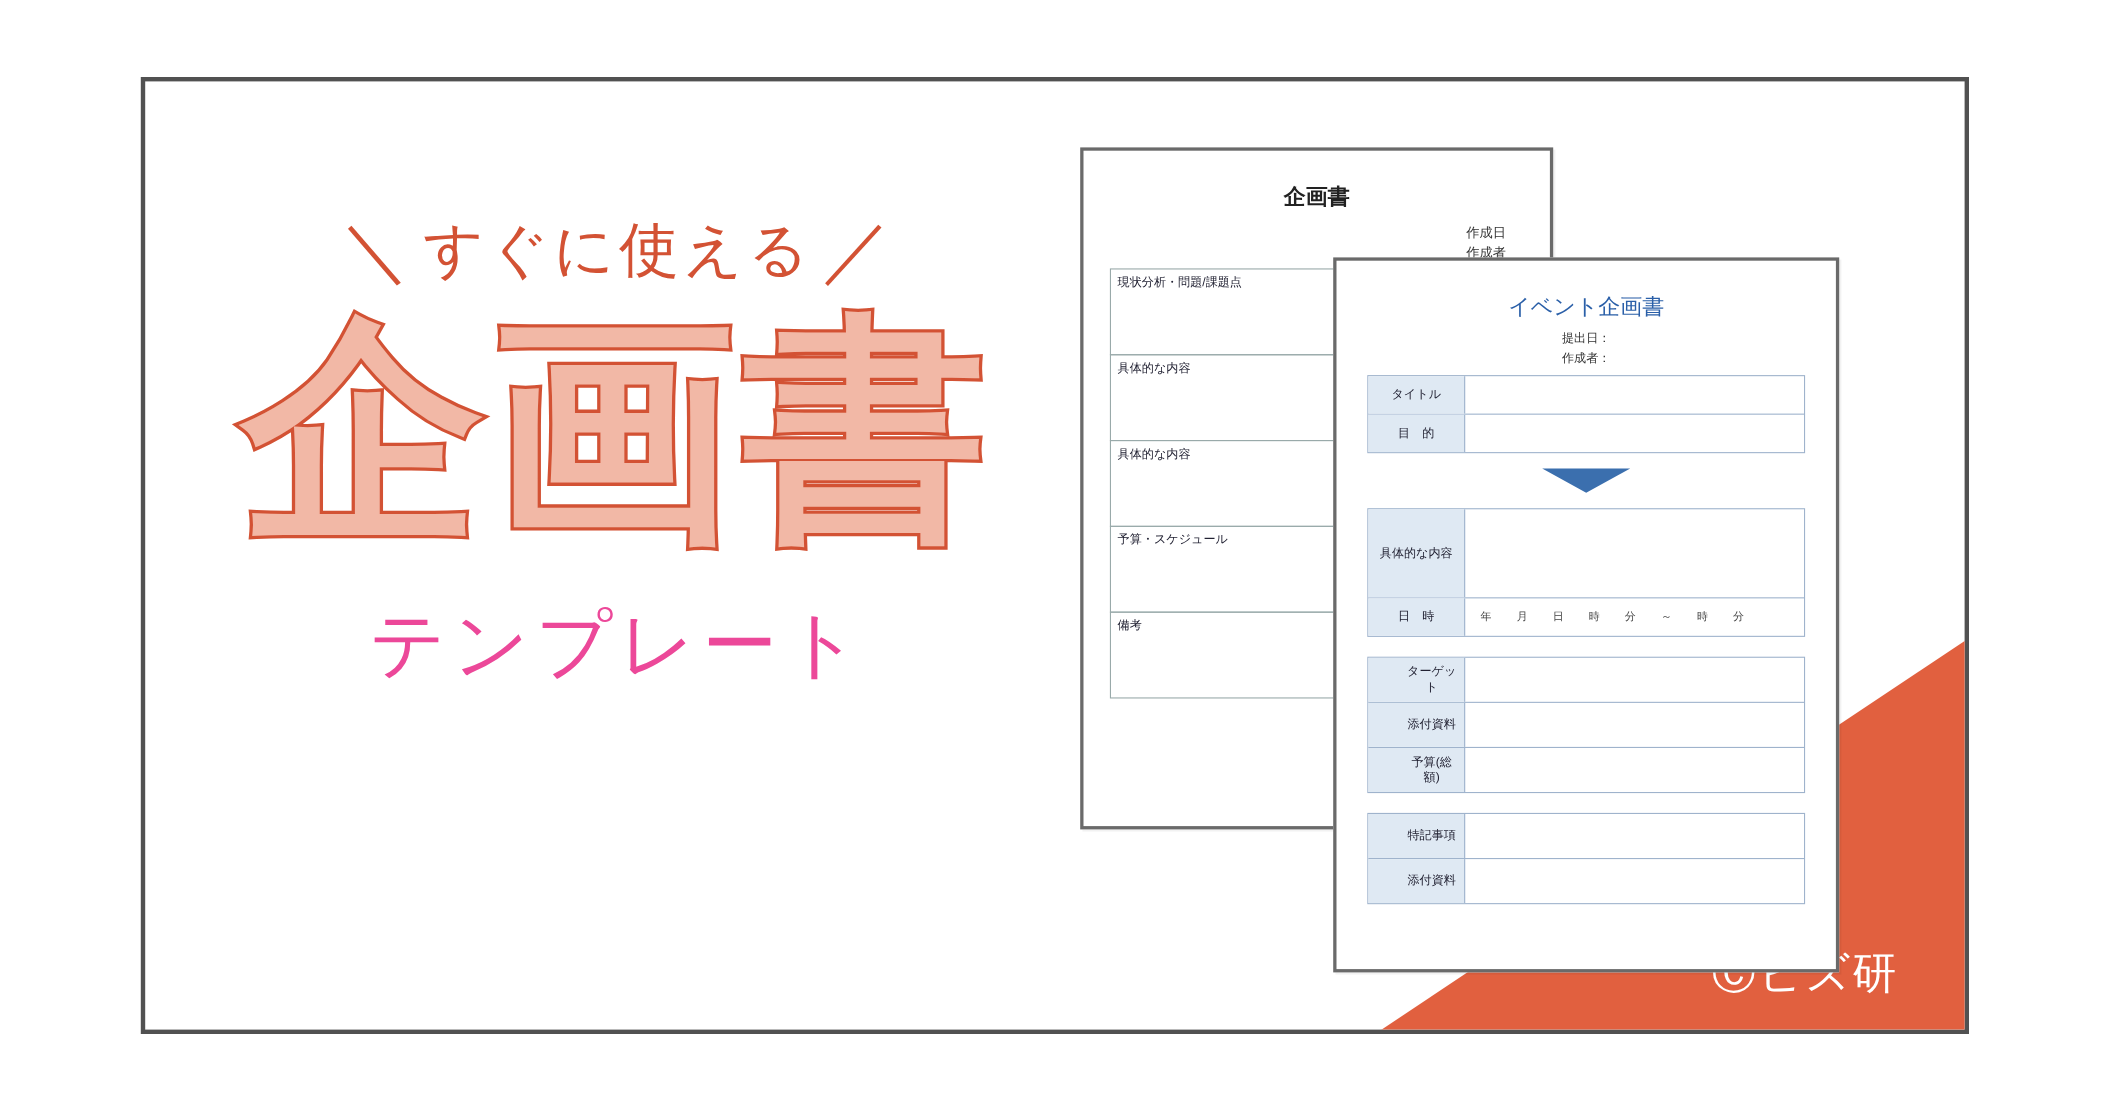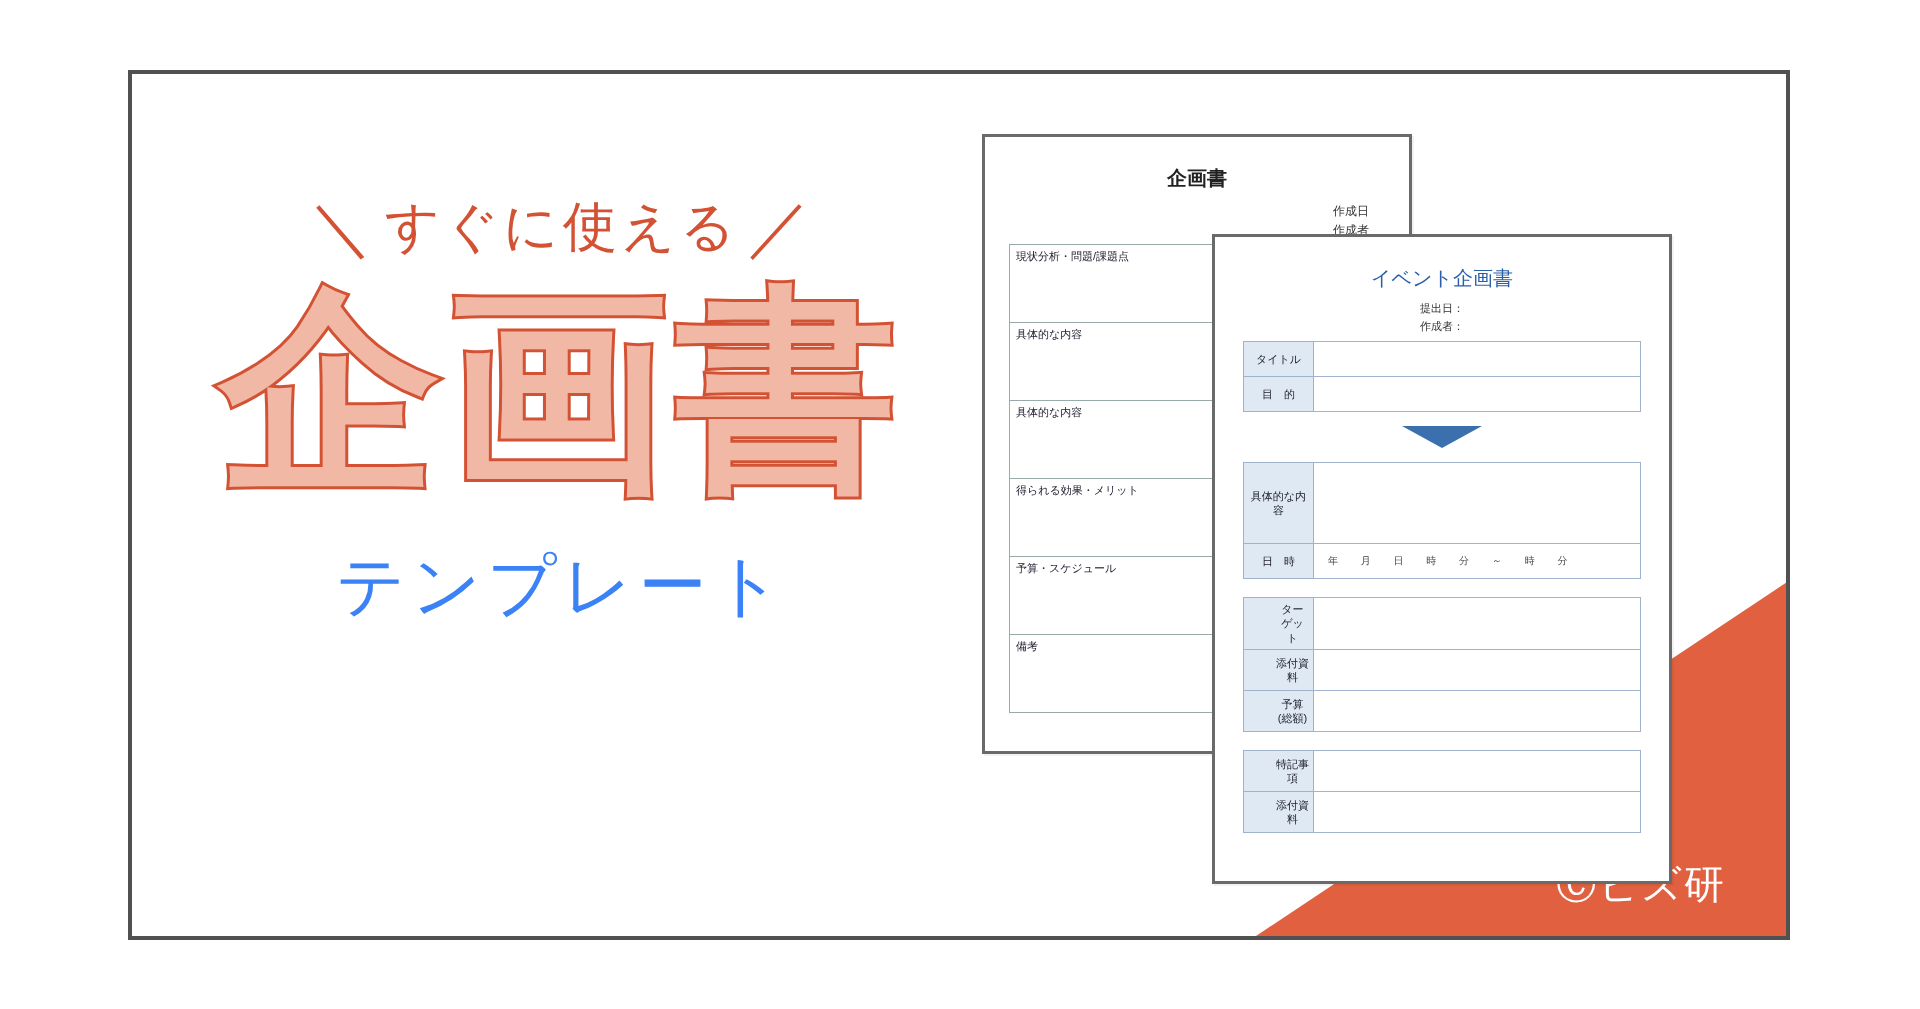--- a/index.html
+++ b/index.html
@@ -7,21 +7,21 @@
   .stage { position: relative; width: 1920px; height: 1009px; background: #fff; }
   .frame { position: absolute; left: 128px; top: 70px; width: 1662px; height: 870px; border: 4px solid #515151; background: #fff; overflow: hidden; }
   .triangle { position: absolute; right: -4px; bottom: -4px; width: 0; height: 0; border-right: 540px solid #e1603f; border-top: 360px solid transparent; }
   .copyright { position: absolute; right: 60px; bottom: 24px; color: #fff; font-size: 40px; font-weight: 500; letter-spacing: 2px; margin-top: 16px; }
 
   
   .promo { position: absolute; left: 80px; top: 110px; width: 700px; text-align: center; }
   .tagline { color: #d35234; font-size: 54px; font-weight: 500; letter-spacing: 4px; display: flex; align-items: center; justify-content: center; gap: 8px; }
   .tagline .slash { font-size: 64px; font-weight: 300; }
   .big-title { margin-top: 10px; font-size: 220px; font-weight: 700; line-height: 1; letter-spacing: 8px; color: #f2b8a6; -webkit-text-stroke: 6px #d35234; paint-order: stroke fill; }
-  .subtitle { margin-top: 40px; color: #3b82f6; font-size: 68px; font-weight: 500; letter-spacing: 6px; }
+  .subtitle { margin-top: 40px; color: #ec4899; font-size: 68px; font-weight: 500; letter-spacing: 6px; }
 
   
   .paper { position: absolute; background: #fff; border: 3px solid #6a6a6a; box-shadow: 2px 2px 0 rgba(0,0,0,0.05); }
   .paper1 { left: 850px; top: 60px; width: 430px; height: 620px; }
   .paper2 { left: 1080px; top: 160px; width: 460px; height: 650px; }
 
   
   .p1-title { text-align: center; font-size: 20px; font-weight: 600; margin-top: 28px; color: #222; }
   .p1-meta { text-align: right; font-size: 12px; color: #333; margin: 10px 40px 0 0; line-height: 1.6; }
   .p1-body { margin: 4px 24px 0 24px; }
@@ -30,21 +30,21 @@
   .p1-sec-h { height: 54px; }
   .p1-sec:first-child { margin-top: 4px; }
 
   
   .p2-inner { padding: 28px 28px 0 28px; }
   .p2-title { text-align: center; font-size: 20px; color: #2a5fa8; font-weight: 500; }
   .p2-meta { text-align: center; font-size: 11px; color: #333; margin-top: 8px; line-height: 1.6; }
   .p2-box { border: 1px solid #9fb3cc; margin-top: 6px; }
   .p2-row { display: flex; border-top: 1px solid #9fb3cc; }
   .p2-row:first-child { border-top: 0; }
-  .p2-row .lab { width: 70px; min-height: 34px; background: #dfe9f3; border-right: 1px solid #9fb3cc; display: flex; align-items: center; justify-content: center; font-size: 11px; color: #223; text-align: center; line-height: 1.3; padding: 4px; }
+  .p2-row .lab { width: 88px; min-height: 34px; background: #dfe9f3; border-right: 1px solid #9fb3cc; display: flex; align-items: center; justify-content: center; font-size: 11px; color: #223; text-align: center; line-height: 1.3; padding: 4px; }
   .p2-row .val { flex: 1; font-size: 10px; color: #444; display: flex; align-items: center; padding-left: 14px; letter-spacing: 10px; }
   .p2-arrow { margin: 14px auto; width: 0; height: 0; border-left: 40px solid transparent; border-right: 40px solid transparent; border-top: 22px solid #3b6fae; }
   .p2-tall .lab { min-height: 80px; }
   .p2-tall40 .lab { min-height: 40px; padding-left: 32px; }
   .p2-gap { margin-top: 18px; }
 
 </style>
 </head>
 <body>
 
@@ -74,24 +74,20 @@
         <div class="p1-sec">
             <div class="p1-sec-label">現状分析・問題/課題点</div>
             <div class="p1-sec-h"></div>
           </div>
         <div class="p1-sec">
             <div class="p1-sec-label">具体的な内容</div>
             <div class="p1-sec-h"></div>
           </div>
         <div class="p1-sec">
             <div class="p1-sec-label">具体的な内容</div>
-            <div class="p1-sec-h"></div>
-          </div>
-        <div class="p1-sec">
-            <div class="p1-sec-label">得られる効果・メリット</div>
             <div class="p1-sec-h"></div>
           </div>
         <div class="p1-sec">
             <div class="p1-sec-label">予算・スケジュール</div>
             <div class="p1-sec-h"></div>
           </div>
         <div class="p1-sec">
             <div class="p1-sec-label">備考</div>
             <div class="p1-sec-h"></div>
           </div>

